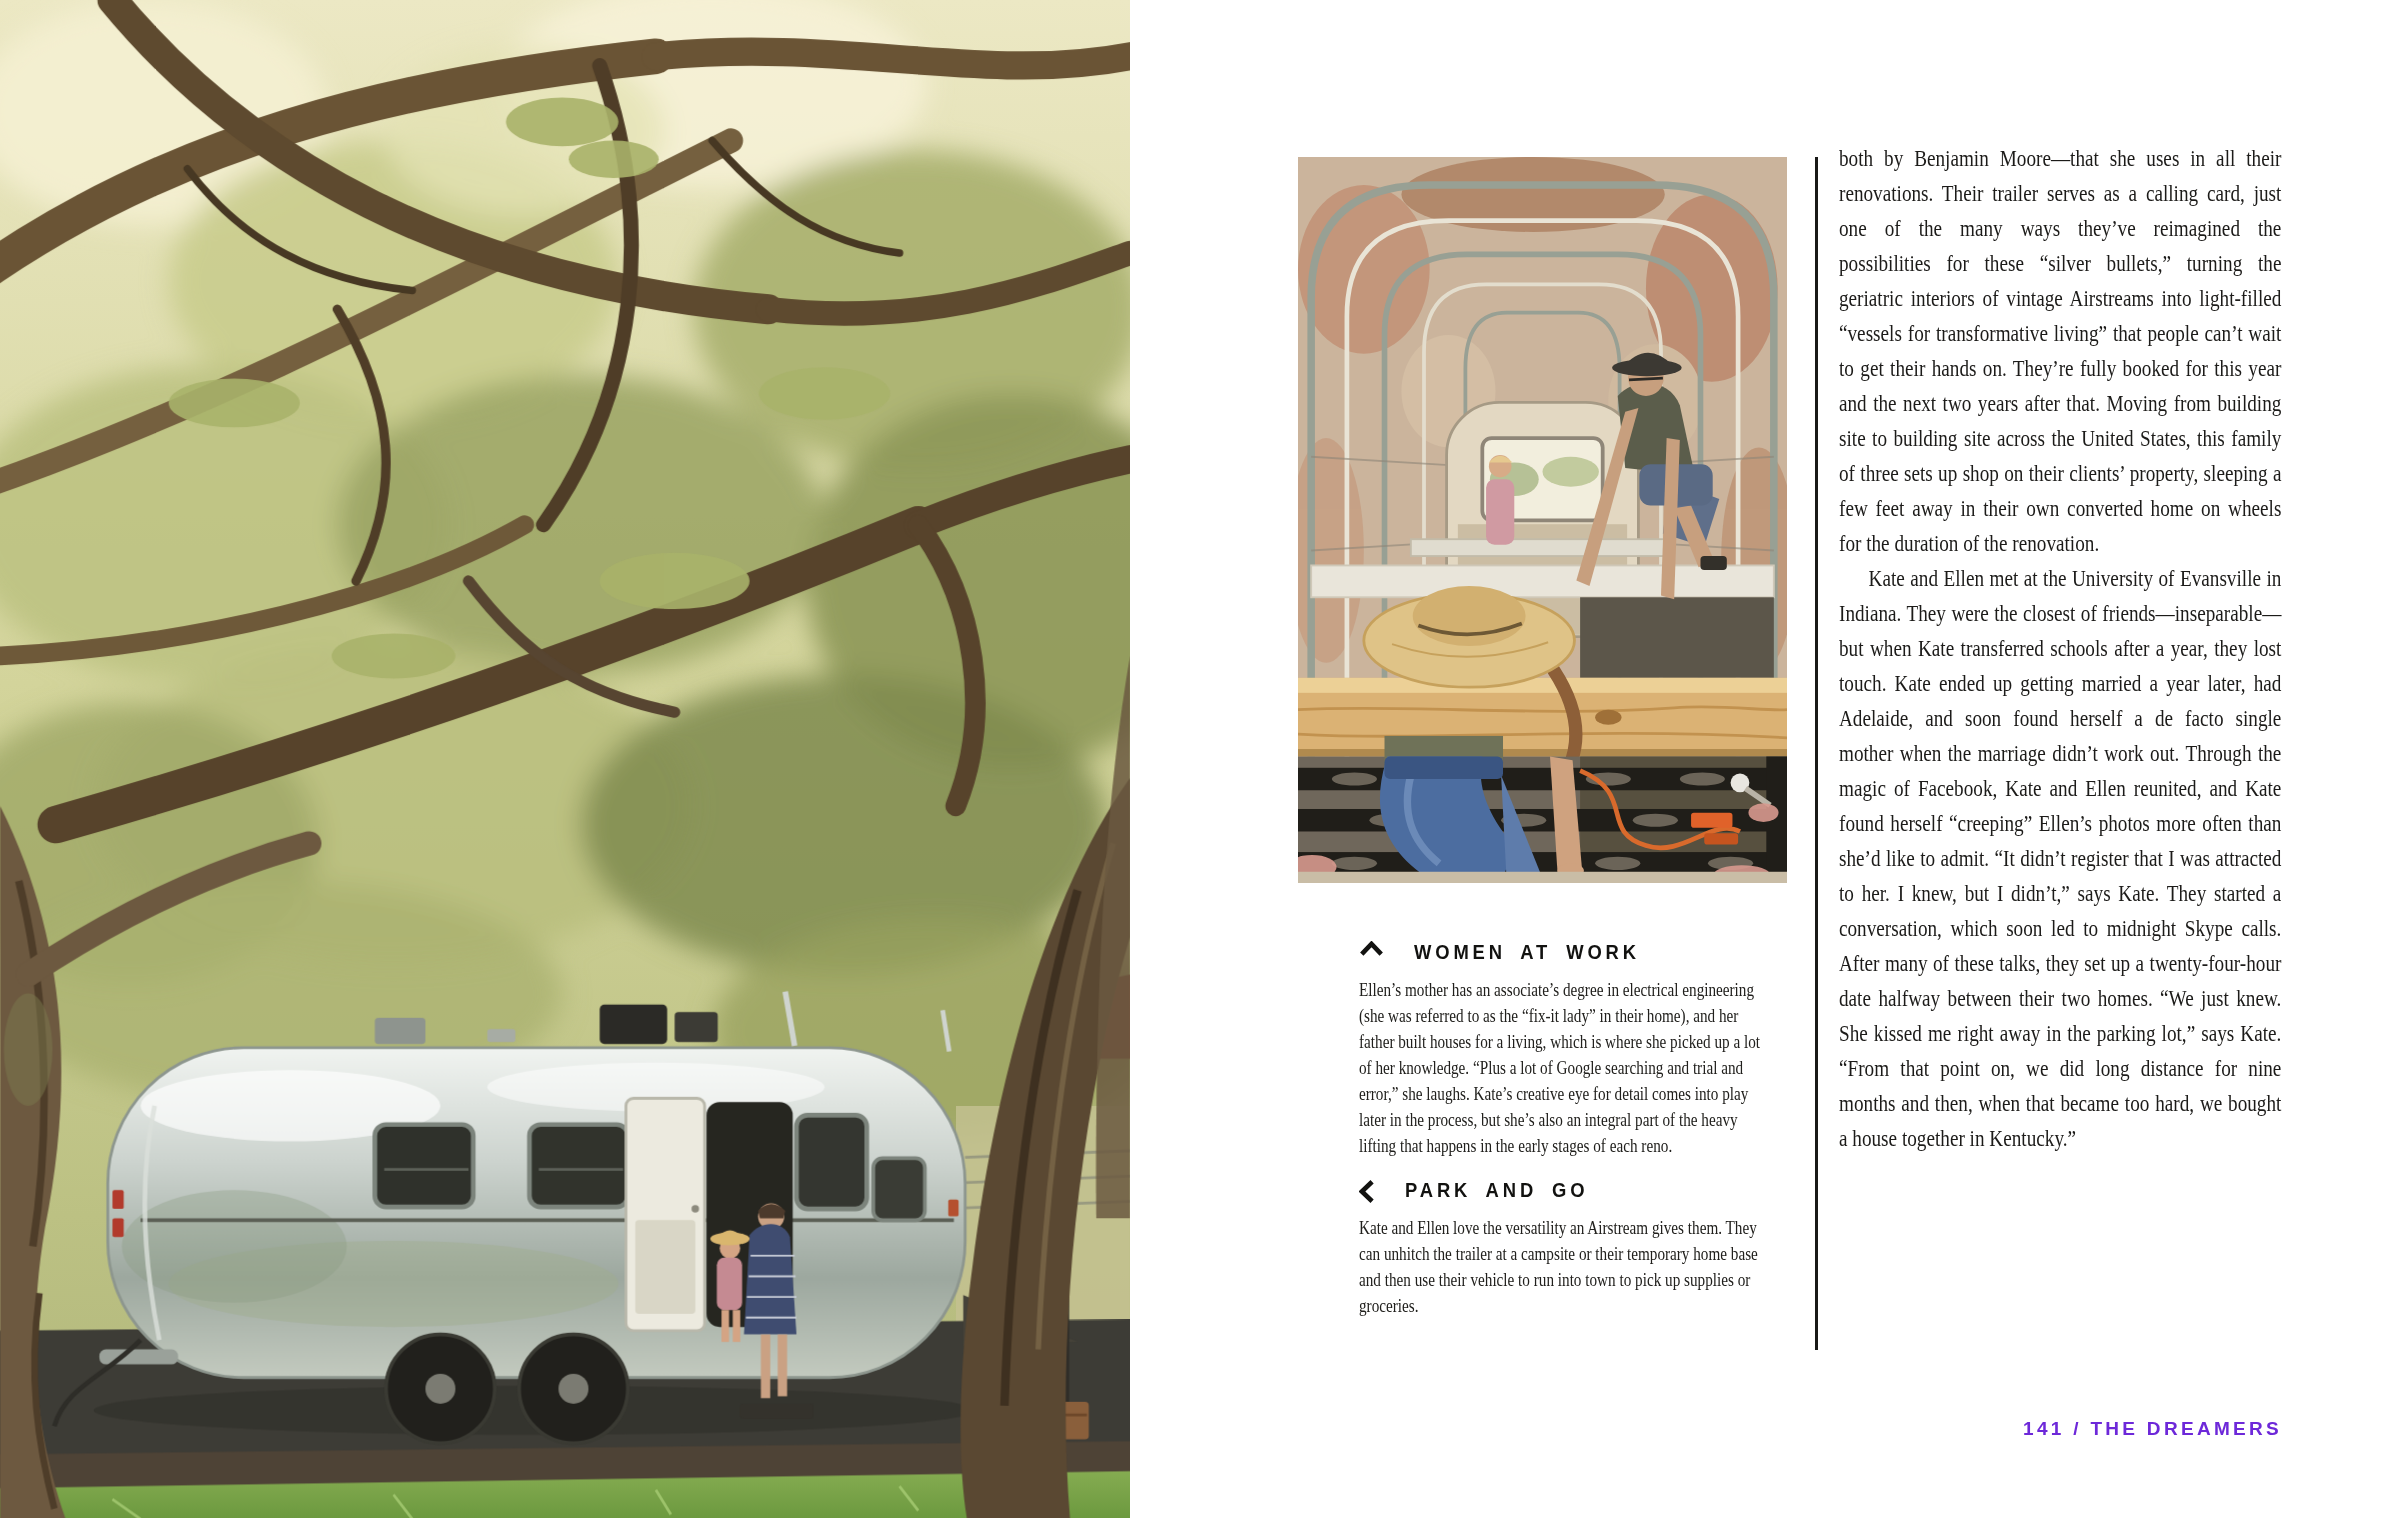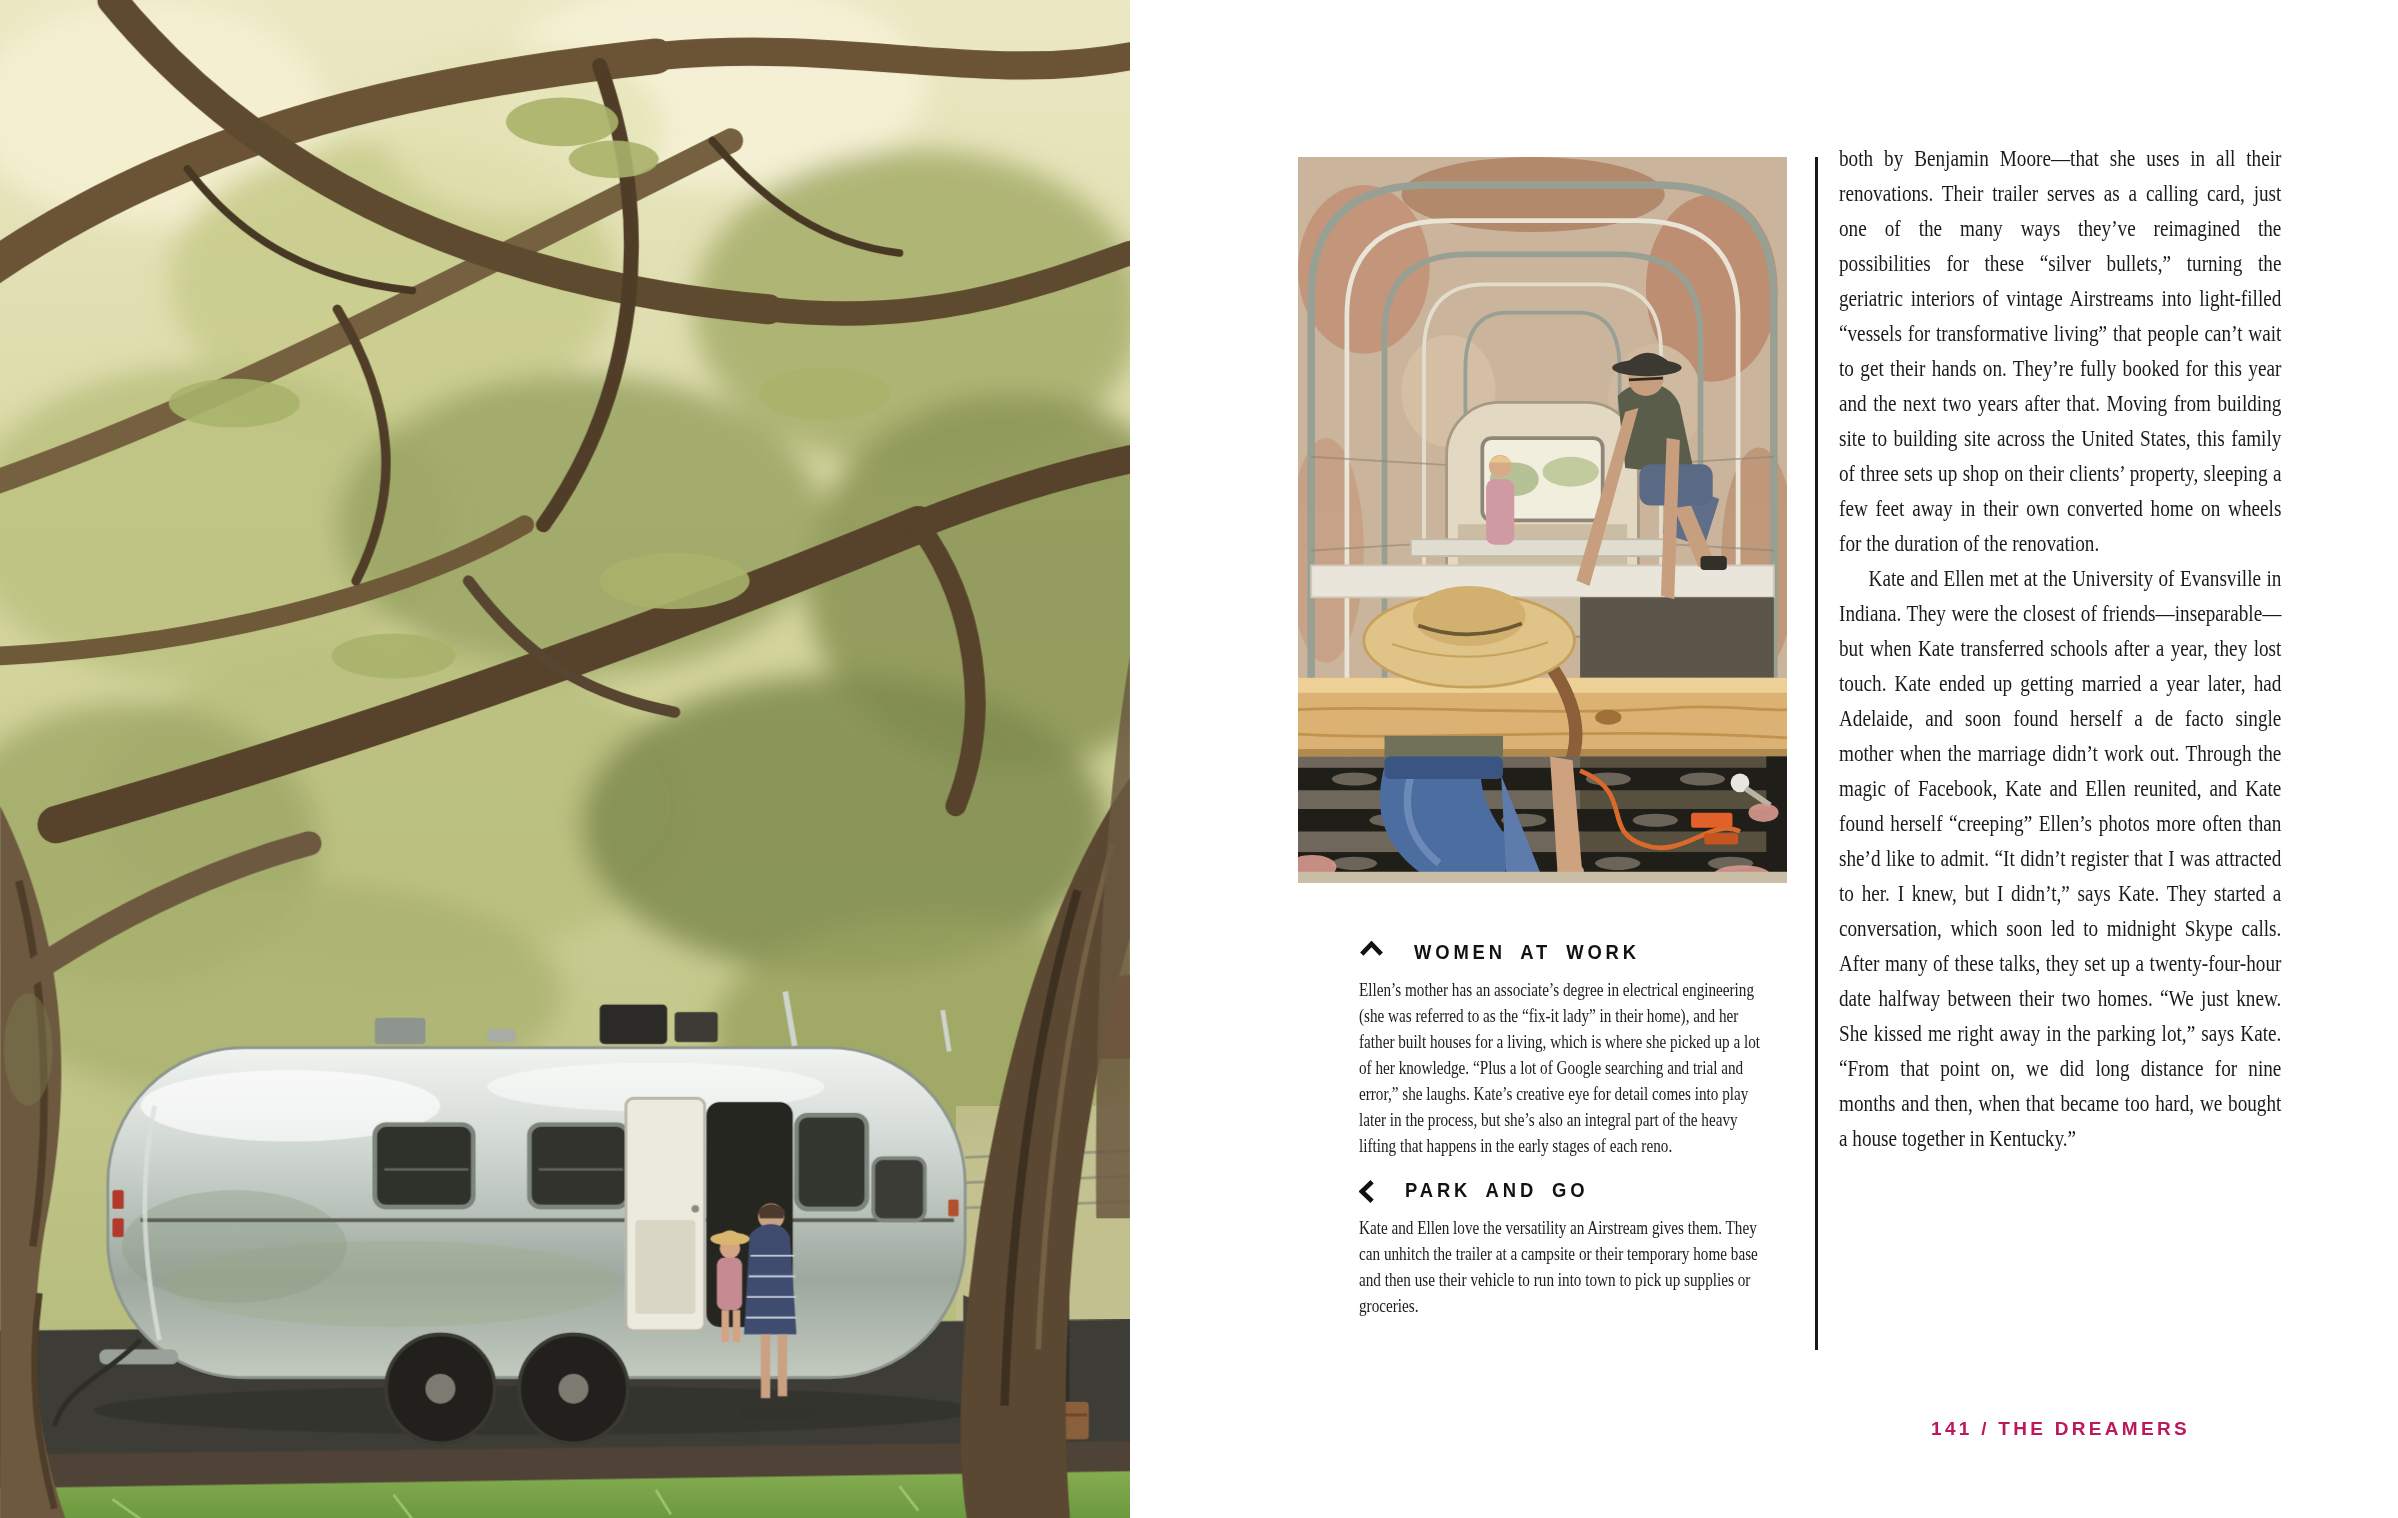--- a/index.html
+++ b/index.html
@@ -21,23 +21,23 @@
   .chev{display:flex;align-items:center;}
   .cap-body{transform:scaleX(.8);transform-origin:0 0;width:521px;}
   .cap-body p{margin:12px 0 0 0;font-size:19px;line-height:26px;color:#21201d;text-align:left;}
 
   
   .body-col{position:absolute;left:1839px;top:141px;width:553px;
             transform:scaleX(.8);transform-origin:0 0;}
   .body-col p{margin:0;font-size:24px;line-height:35px;text-align:justify;color:#1c1b19;}
   .body-col p.indent{text-indent:37px;}
 
-  .folio{position:absolute;left:1839px;top:1418px;width:443px;text-align:center;
+  .folio{position:absolute;left:1839px;top:1418px;width:443px;text-align:right;
          font-family:"Liberation Sans",sans-serif;font-weight:700;font-size:19px;
-         letter-spacing:3.3px;color:#be185d;}
+         letter-spacing:3.3px;color:#6d28d9;}
 </style>
 </head>
 <body>
 
 <div class="spread">
 
   <figure class="photo-left" aria-label="Polished vintage Airstream trailer parked under sprawling live oak trees; a woman and child sit in the open doorway">
     <svg viewBox="0 0 1206 1621" preserveAspectRatio="none">
       <defs>
         <linearGradient id="sky" x1="0" y1="0" x2="0" y2="1">

